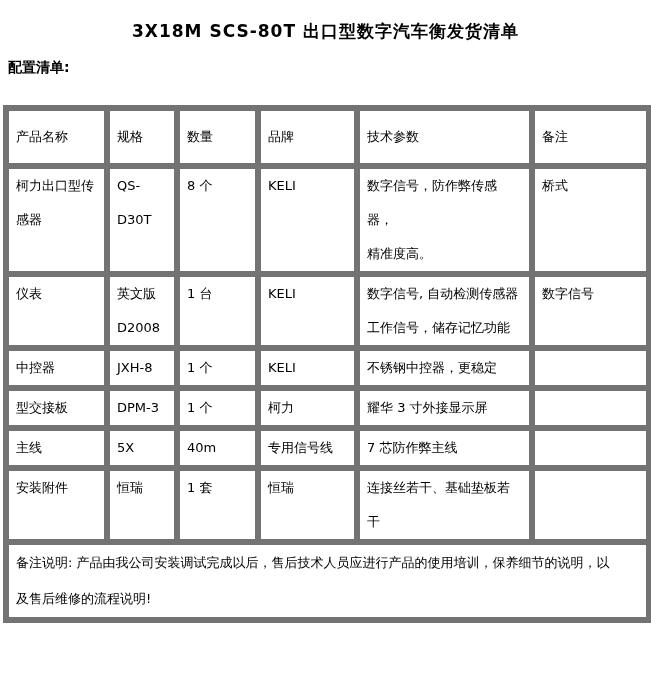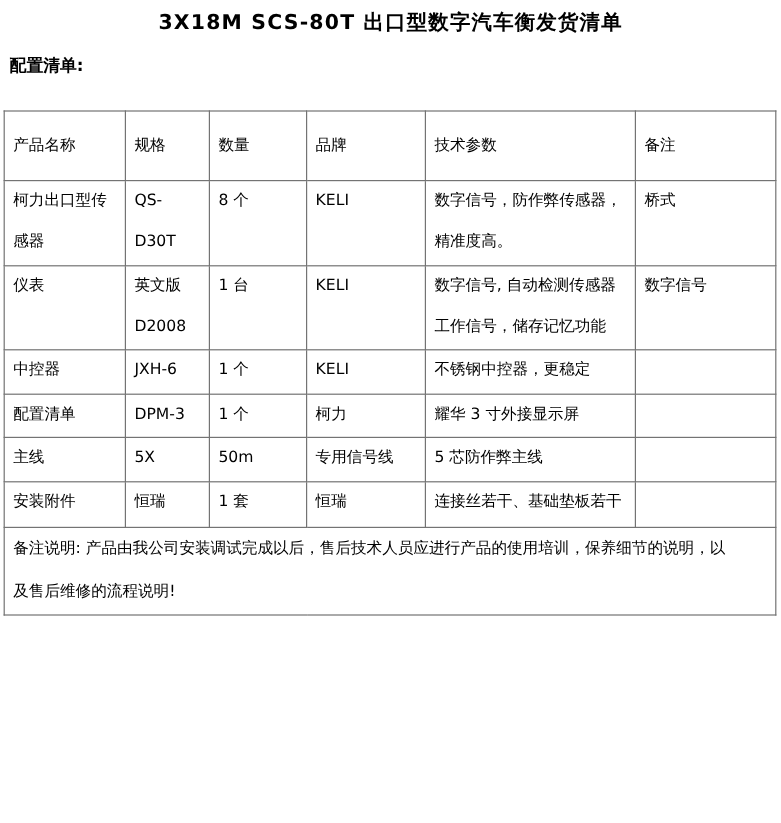--- a/index.html
+++ b/index.html
@@ -5,39 +5,39 @@
   * { margin:0; padding:0; box-sizing:border-box; }
   html,body { background:#ffffff; }
   body {
     width:651px; height:686px;
     font-family:"DejaVu Sans", sans-serif;
     color:#000000;
     overflow:hidden;
   }
   .page { width:651px; height:686px; position:relative; background:#ffffff; }
   .doc-title {
-    padding-top:7px;
+    padding-top:20px;
     text-align:center;
     font-size:17px;
     font-weight:bold;
     letter-spacing:1px;
   }
   .doc-subtitle {
     margin:16px 0 16px 8px;
     font-size:14px;
     font-weight:bold;
   }
   table.ship-table {
     border-collapse:collapse;
     table-layout:fixed;
     width:643px;
     margin:28px 0 0 3px;
   }
   .ship-table th, .ship-table td {
-    border:1px solid #737373;
+    border:6px solid #737373;
     font-size:13px;
     font-weight:normal;
     text-align:left;
     vertical-align:top;
     padding:0 7px;
     line-height:34px;
     white-space:pre-line;
     overflow:hidden;
     word-break:break-word;
   }
@@ -102,42 +102,42 @@
 D2008</td>
       <td>1 台</td>
       <td>KELI</td>
       <td>数字信号, 自动检测传感器
 工作信号，储存记忆功能</td>
       <td>数字信号</td>
     </tr>
 
     <tr class="row-3">
       <td>中控器</td>
-      <td>JXH-6</td>
+      <td>JXH-8</td>
       <td>1 个</td>
       <td>KELI</td>
       <td>不锈钢中控器，更稳定</td>
       <td></td>
     </tr>
 
     <tr class="row-4">
-      <td>配置清单</td>
+      <td>型交接板</td>
       <td>DPM-3</td>
       <td>1 个</td>
       <td>柯力</td>
       <td>耀华 3 寸外接显示屏</td>
       <td></td>
     </tr>
 
     <tr class="row-5">
       <td>主线</td>
       <td>5X</td>
-      <td>50m</td>
+      <td>40m</td>
       <td>专用信号线</td>
-      <td>5 芯防作弊主线</td>
+      <td>7 芯防作弊主线</td>
       <td></td>
     </tr>
 
     <tr class="row-6">
       <td>安装附件</td>
       <td>恒瑞</td>
       <td>1 套</td>
       <td>恒瑞</td>
       <td>连接丝若干、基础垫板若干</td>
       <td></td>

